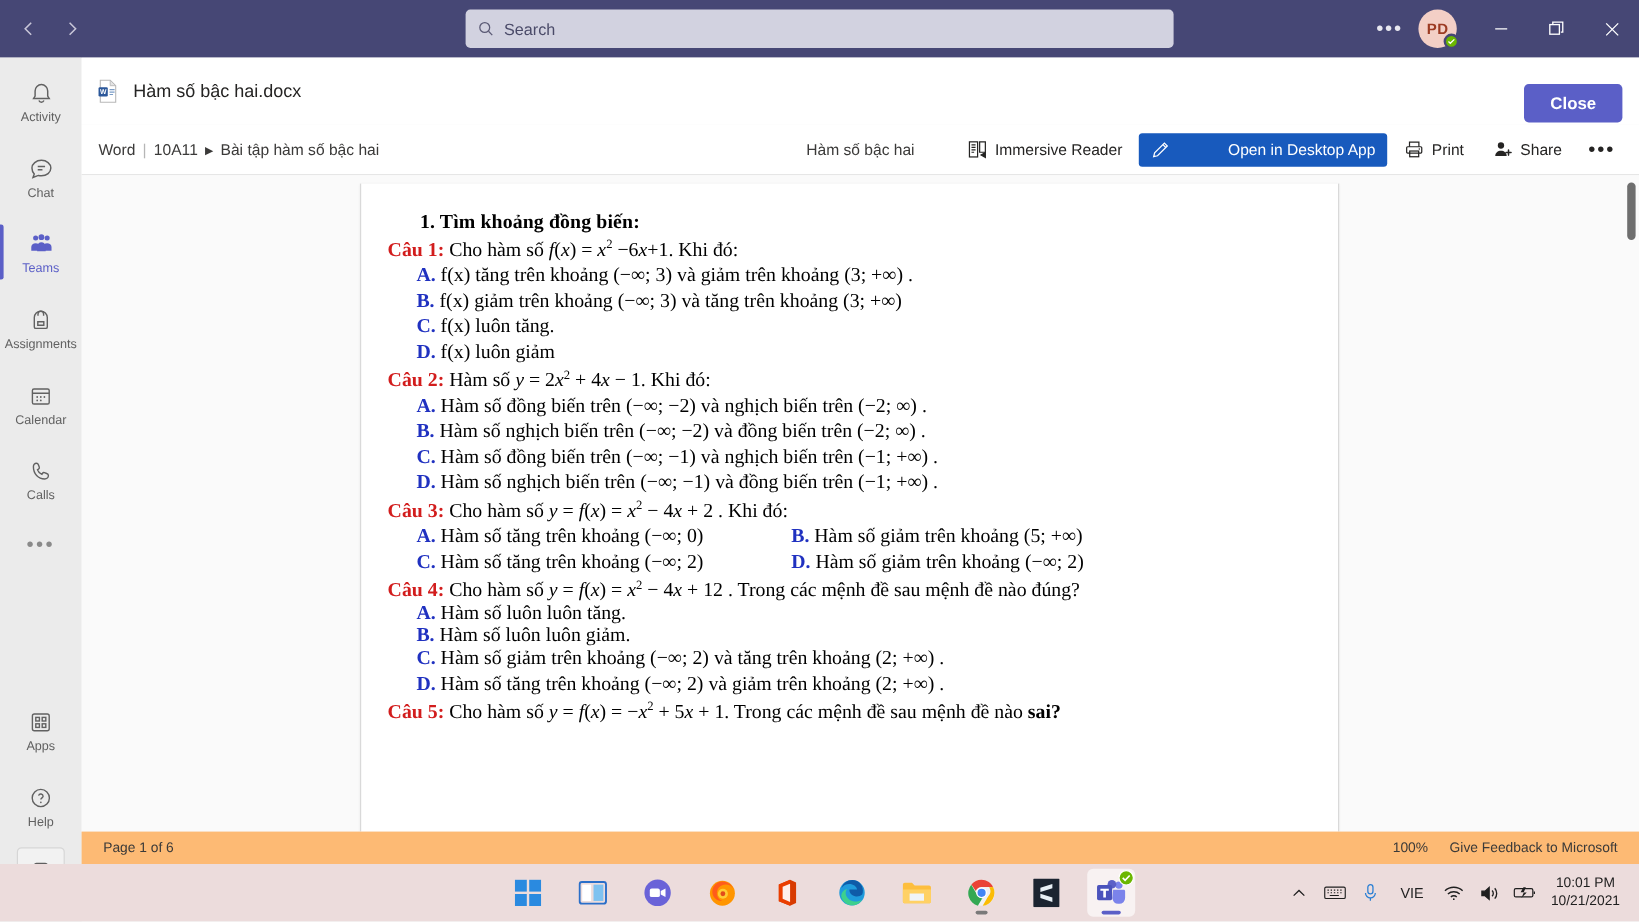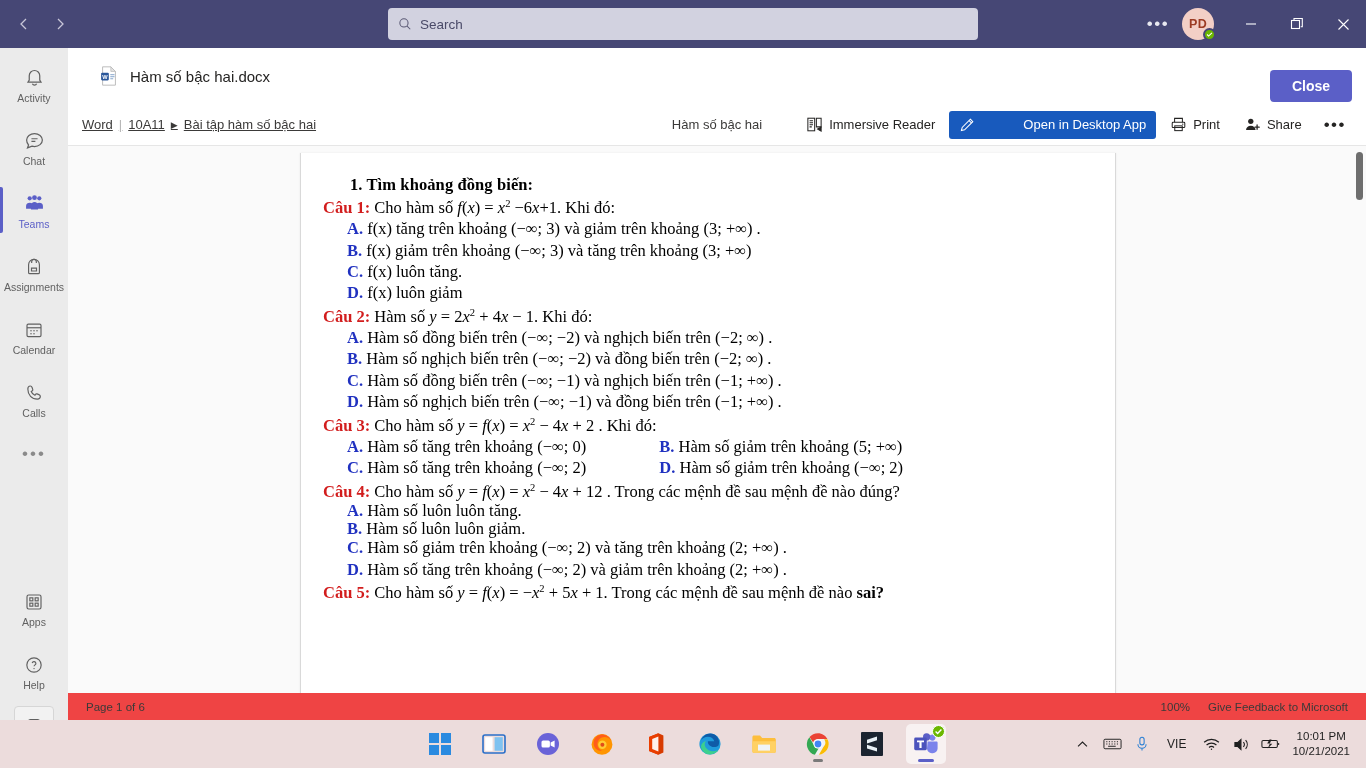--- a/index.html
+++ b/index.html
@@ -74,38 +74,38 @@
   }
   .rail-bottom { margin-top: auto; display: flex; flex-direction: column; align-items: center; padding-bottom: 18px; }
   .rail-device {
     width: 40px; height: 44px; border: 1px solid #d6d6d6; border-radius: 4px; background: #f2f2f2;
     display: flex; align-items: center; justify-content: center; margin-top: 8px; color: #5f5f5f;
   }
 
   
   .dochdr {
     position: absolute; left: 68px; top: 48px; width: 1298px; height: 56px;
-    background: #ffffff; display: flex; align-items: center; padding-left: 30px;
+    background: #ffffff; display: flex; align-items: center; padding-left: 11px;
   }
   .docicon { width: 22px; height: 22px; margin-right: 10px; flex: 0 0 auto; }
   .doctitle { font-size: 15px; color: #252423; }
   .closebtn {
     position: absolute; right: 14px; top: 22px; width: 82px; height: 32px;
     background: #5b5fc7; color: #ffffff; border: none; border-radius: 4px;
     font-family: "Liberation Sans", sans-serif; font-size: 14px; font-weight: 600;
     display: flex; align-items: center; justify-content: center; cursor: pointer;
   }
 
   
   .toolbar {
     position: absolute; left: 68px; top: 104px; width: 1298px; height: 42px;
     background: #ffffff; border-bottom: 1px solid #e6e6e6;
     display: flex; align-items: center;
   }
-  .crumbs { display: flex; align-items: center; margin-left: 14px; gap: 6px; color: #3b3a39; font-size: 13px; text-decoration: underline; }
+  .crumbs { display: flex; align-items: center; margin-left: 14px; gap: 6px; color: #3b3a39; font-size: 13px; }
   .crumbs .sep { color: #b6b6b6; }
   .crumbs .caret { color: #3b3a39; font-size: 9px; }
   .tb-center {
     position: absolute; left: 0; right: 0; text-align: center; color: #3b3a39; font-size: 13px;
     pointer-events: none;
   }
   .tb-actions { margin-left: auto; display: flex; align-items: center; gap: 4px; padding-right: 12px; }
   .tbtn {
     display: flex; align-items: center; gap: 6px; height: 28px; padding: 0 10px;
     font-size: 13px; color: #252423; border-radius: 3px; background: transparent;
@@ -146,21 +146,21 @@
   .opt.two { display: block; }
   .opt .colB { display: inline-block; margin-left: 69px; }
   .mth { font-family: "Liberation Serif", serif; font-style: italic; }
   .mth .num, .mth .op, .mth .par { font-style: normal; }
   sup { font-size: 0.64em; vertical-align: super; line-height: 0; font-style: italic; }
   .bold-in { font-weight: bold; }
 
   
   .statusbar {
     position: absolute; left: 68px; top: 693px; width: 1298px; height: 27px;
-    background: #ef4444; display: flex; align-items: center;
+    background: #fdba74; display: flex; align-items: center;
     font-size: 11.5px; color: #3b3a39;
   }
   .statusbar .left { margin-left: 18px; }
   .statusbar .right { margin-left: auto; display: flex; align-items: center; gap: 18px; padding-right: 18px; }
 
   
   .taskbar {
     position: absolute; left: 0; top: 720px; width: 1366px; height: 48px;
     background: #ecdcdc; display: flex; align-items: center;
   }

